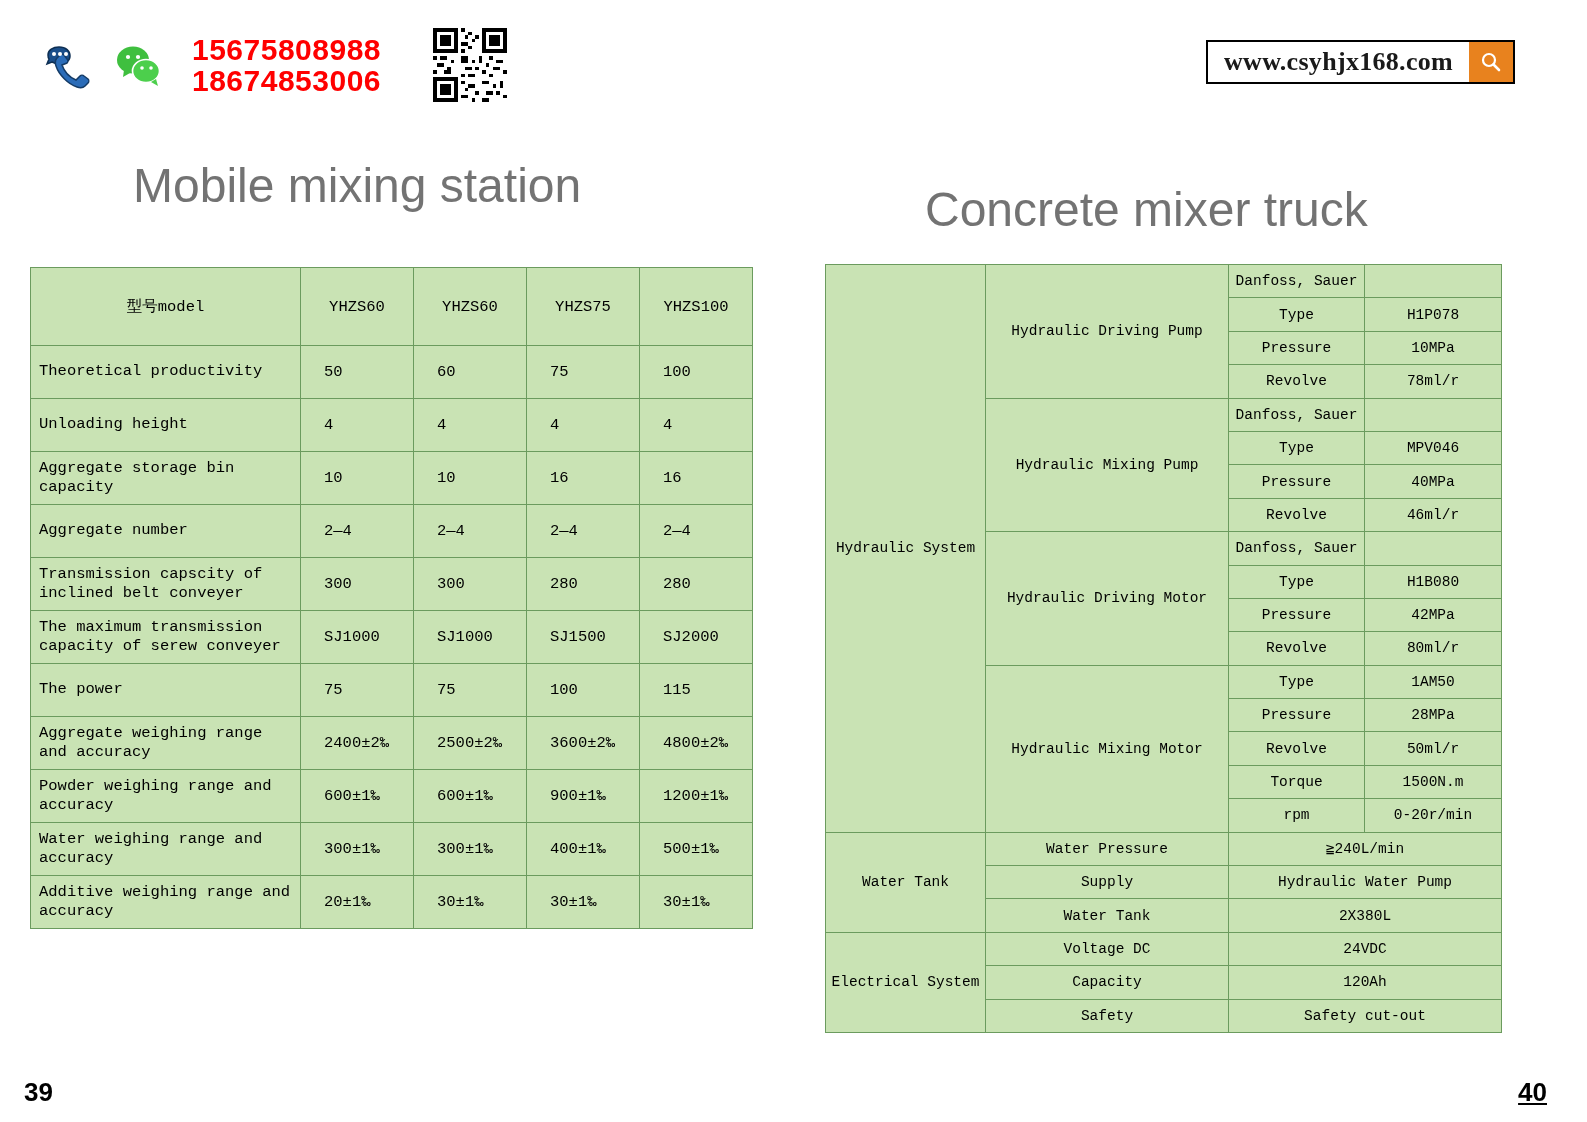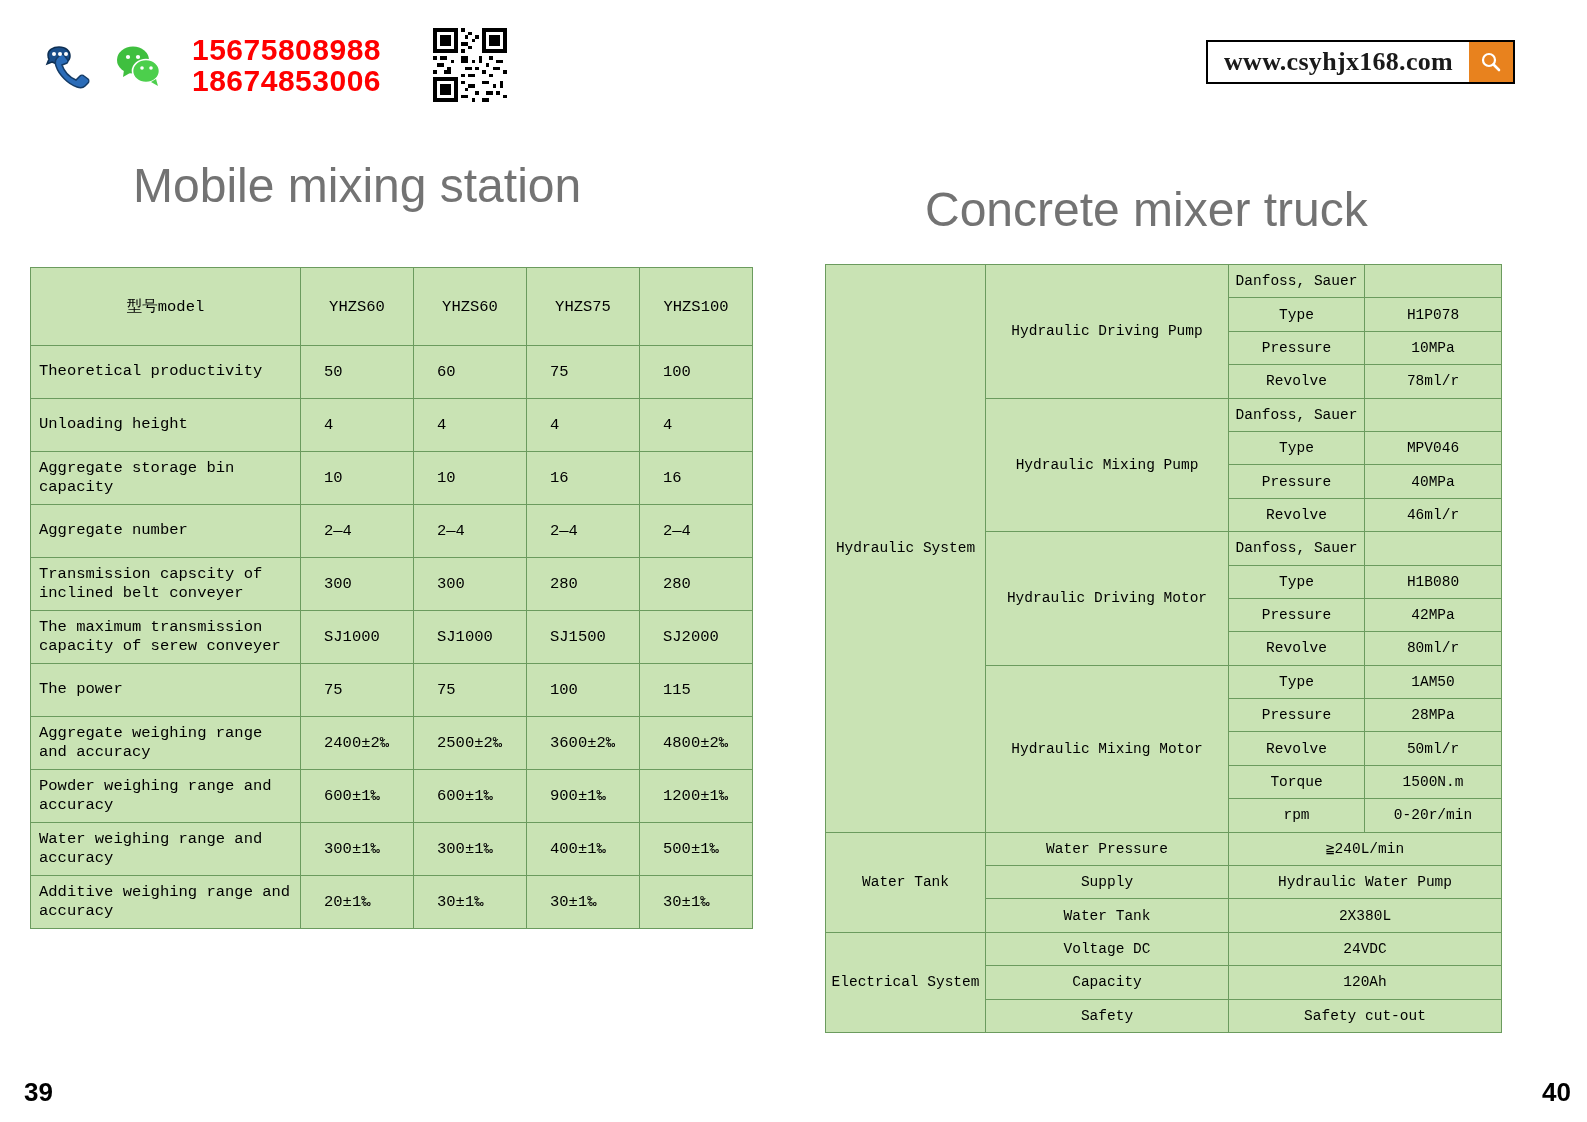--- a/index.html
+++ b/index.html
@@ -134,21 +134,21 @@
   
   .pagenum {
     position: absolute;
     bottom: 14px;
     font-size: 26px;
     font-weight: bold;
     color: #000;
     font-family: "Liberation Sans", sans-serif;
   }
   #pagenum-left  { left: 24px; }
-  #pagenum-right { right: 16px; }
+  #pagenum-right { right: 40px; text-decoration: underline; }
 </style>
 </head>
 <body>
 
 <div class="page">
 
   <div class="header">
 
     <div class="contact-block">
       <span class="icon-phone">

